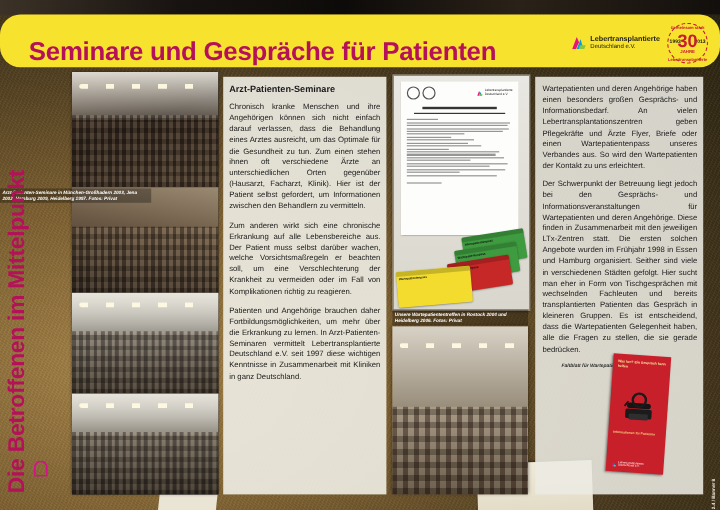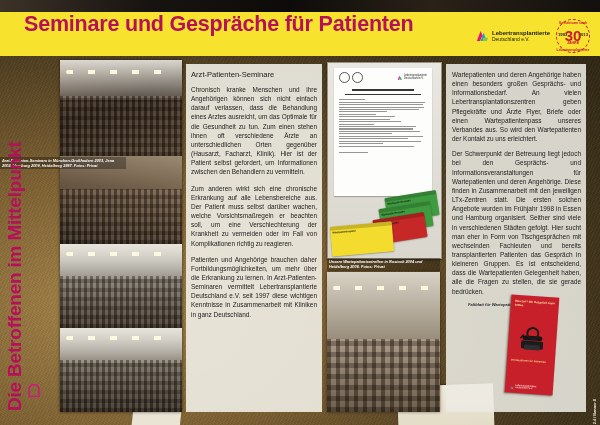--- a/index.html
+++ b/index.html
@@ -46,21 +46,22 @@
 
   
   .banner {
     position: absolute;
     top: 12px; left: 0;
     width: 600px;
     height: 44px;
     background: #f7e22e;
     z-index: 6;
     display: flex;
-    align-items: flex-start;
+    align-items: flex-end;
+    border-radius: 17px;
   }
   .banner-title {
     margin-left: 24px;
     color: #b5105a;
     font-size: 21.5px;
     font-weight: bold;
     letter-spacing: -0.2px;
     white-space: nowrap;
   }
   .banner-logos {
@@ -201,21 +202,21 @@
     z-index: 5;
     color: #1a1a1a;
   }
   .col1 {
     left: 186px; top: 64px;
     width: 136px; height: 348px;
     background: rgba(240,238,230,.90);
     padding: 6px 5px 4px 5px;
     box-sizing: border-box;
   }
-  .col1 .sub { font-size: 7.6px; font-weight: normal; margin-bottom: 6px; }
+  .col1 .sub { font-size: 7.6px; font-weight: bold; margin-bottom: 6px; }
   .col1 p {
     margin: 0 0 7px 0;
     font-size: 6.45px;
     line-height: 1.42;
     text-align: justify;
     hyphens: manual;
   }
 
   
   .mid-img {

